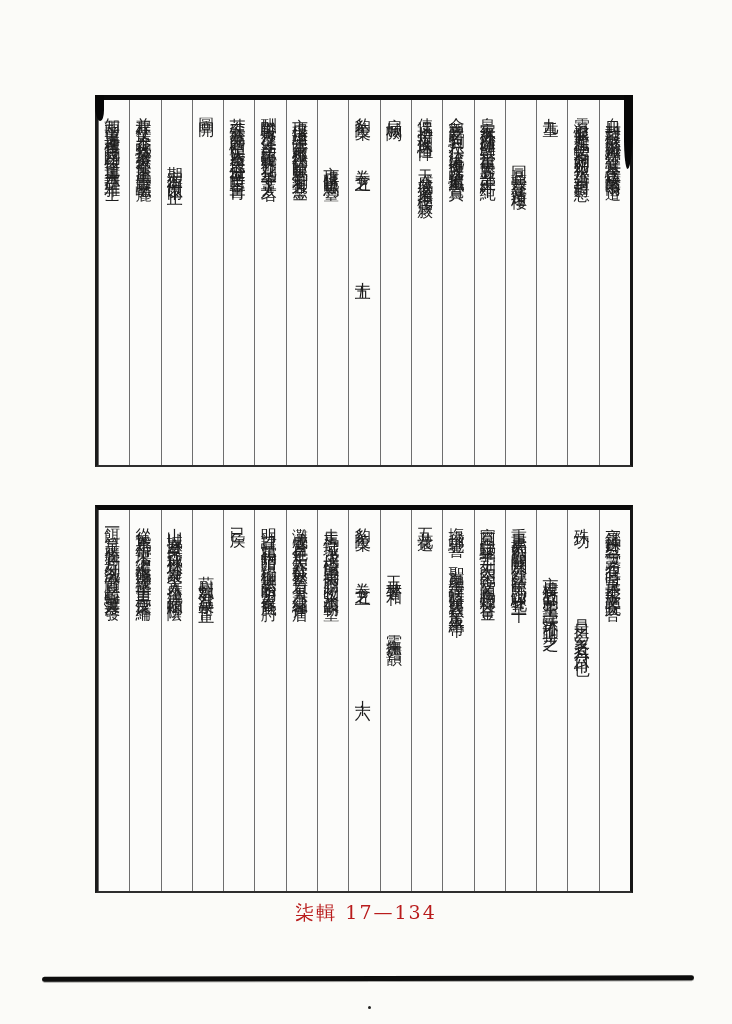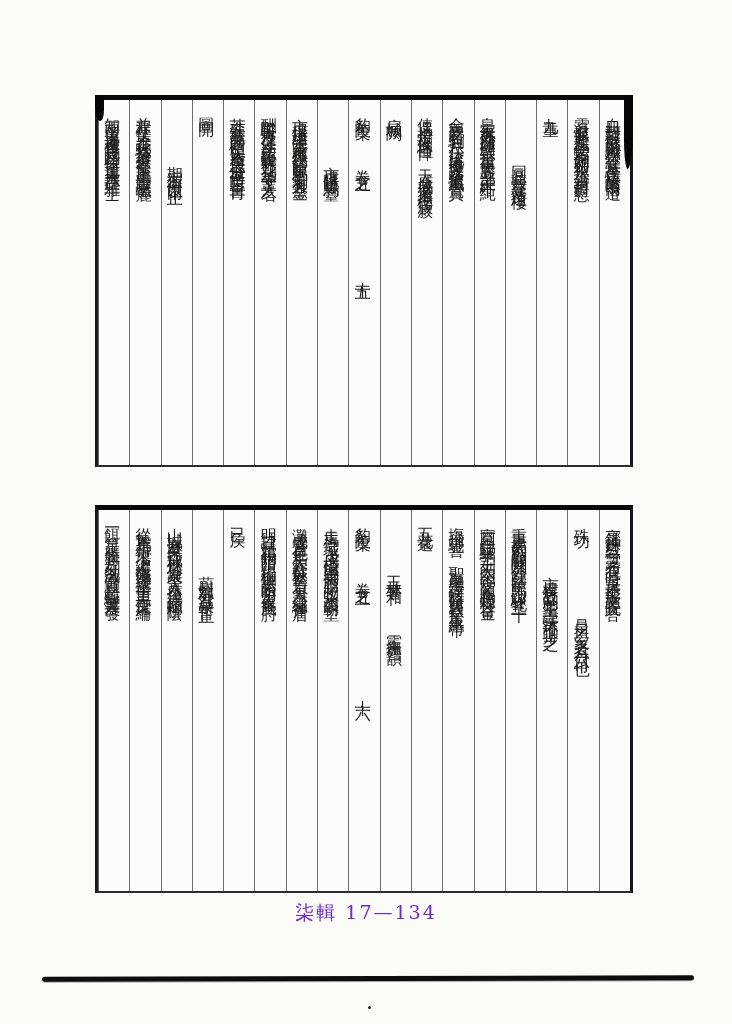--- a/index.html
+++ b/index.html
@@ -41,21 +41,21 @@
   .block.bottom .col{font-size:16px;letter-spacing:4.6px;}
   .col.indent{padding-top:53px;}
   .col.banxin{letter-spacing:4px;}
   .corner-blob{
     position:absolute;right:-3px;top:-5px;width:9px;height:74px;
     background:#070707;border-radius:0 0 60% 40%;
   }
   .corner-blob.small{height:26px;left:-3px;right:auto;border-radius:0 0 40% 60%;}
   .caption{
     position:absolute;top:900px;left:0;width:732px;
-    text-align:center;font-size:19px;letter-spacing:2px;color:#6d28d9;
+    text-align:center;font-size:19px;letter-spacing:2px;color:#b91c1c;
   }
   .ink-streak{
     position:absolute;top:976px;left:42px;width:652px;height:5px;
     background:#0d0d0d;border-radius:3px;transform:rotate(-0.15deg);
     box-shadow:0 1px 0 rgba(10,10,10,.35);
   }
   .ink-dot{
     position:absolute;background:#222;border-radius:50%;
   }
 </style>

